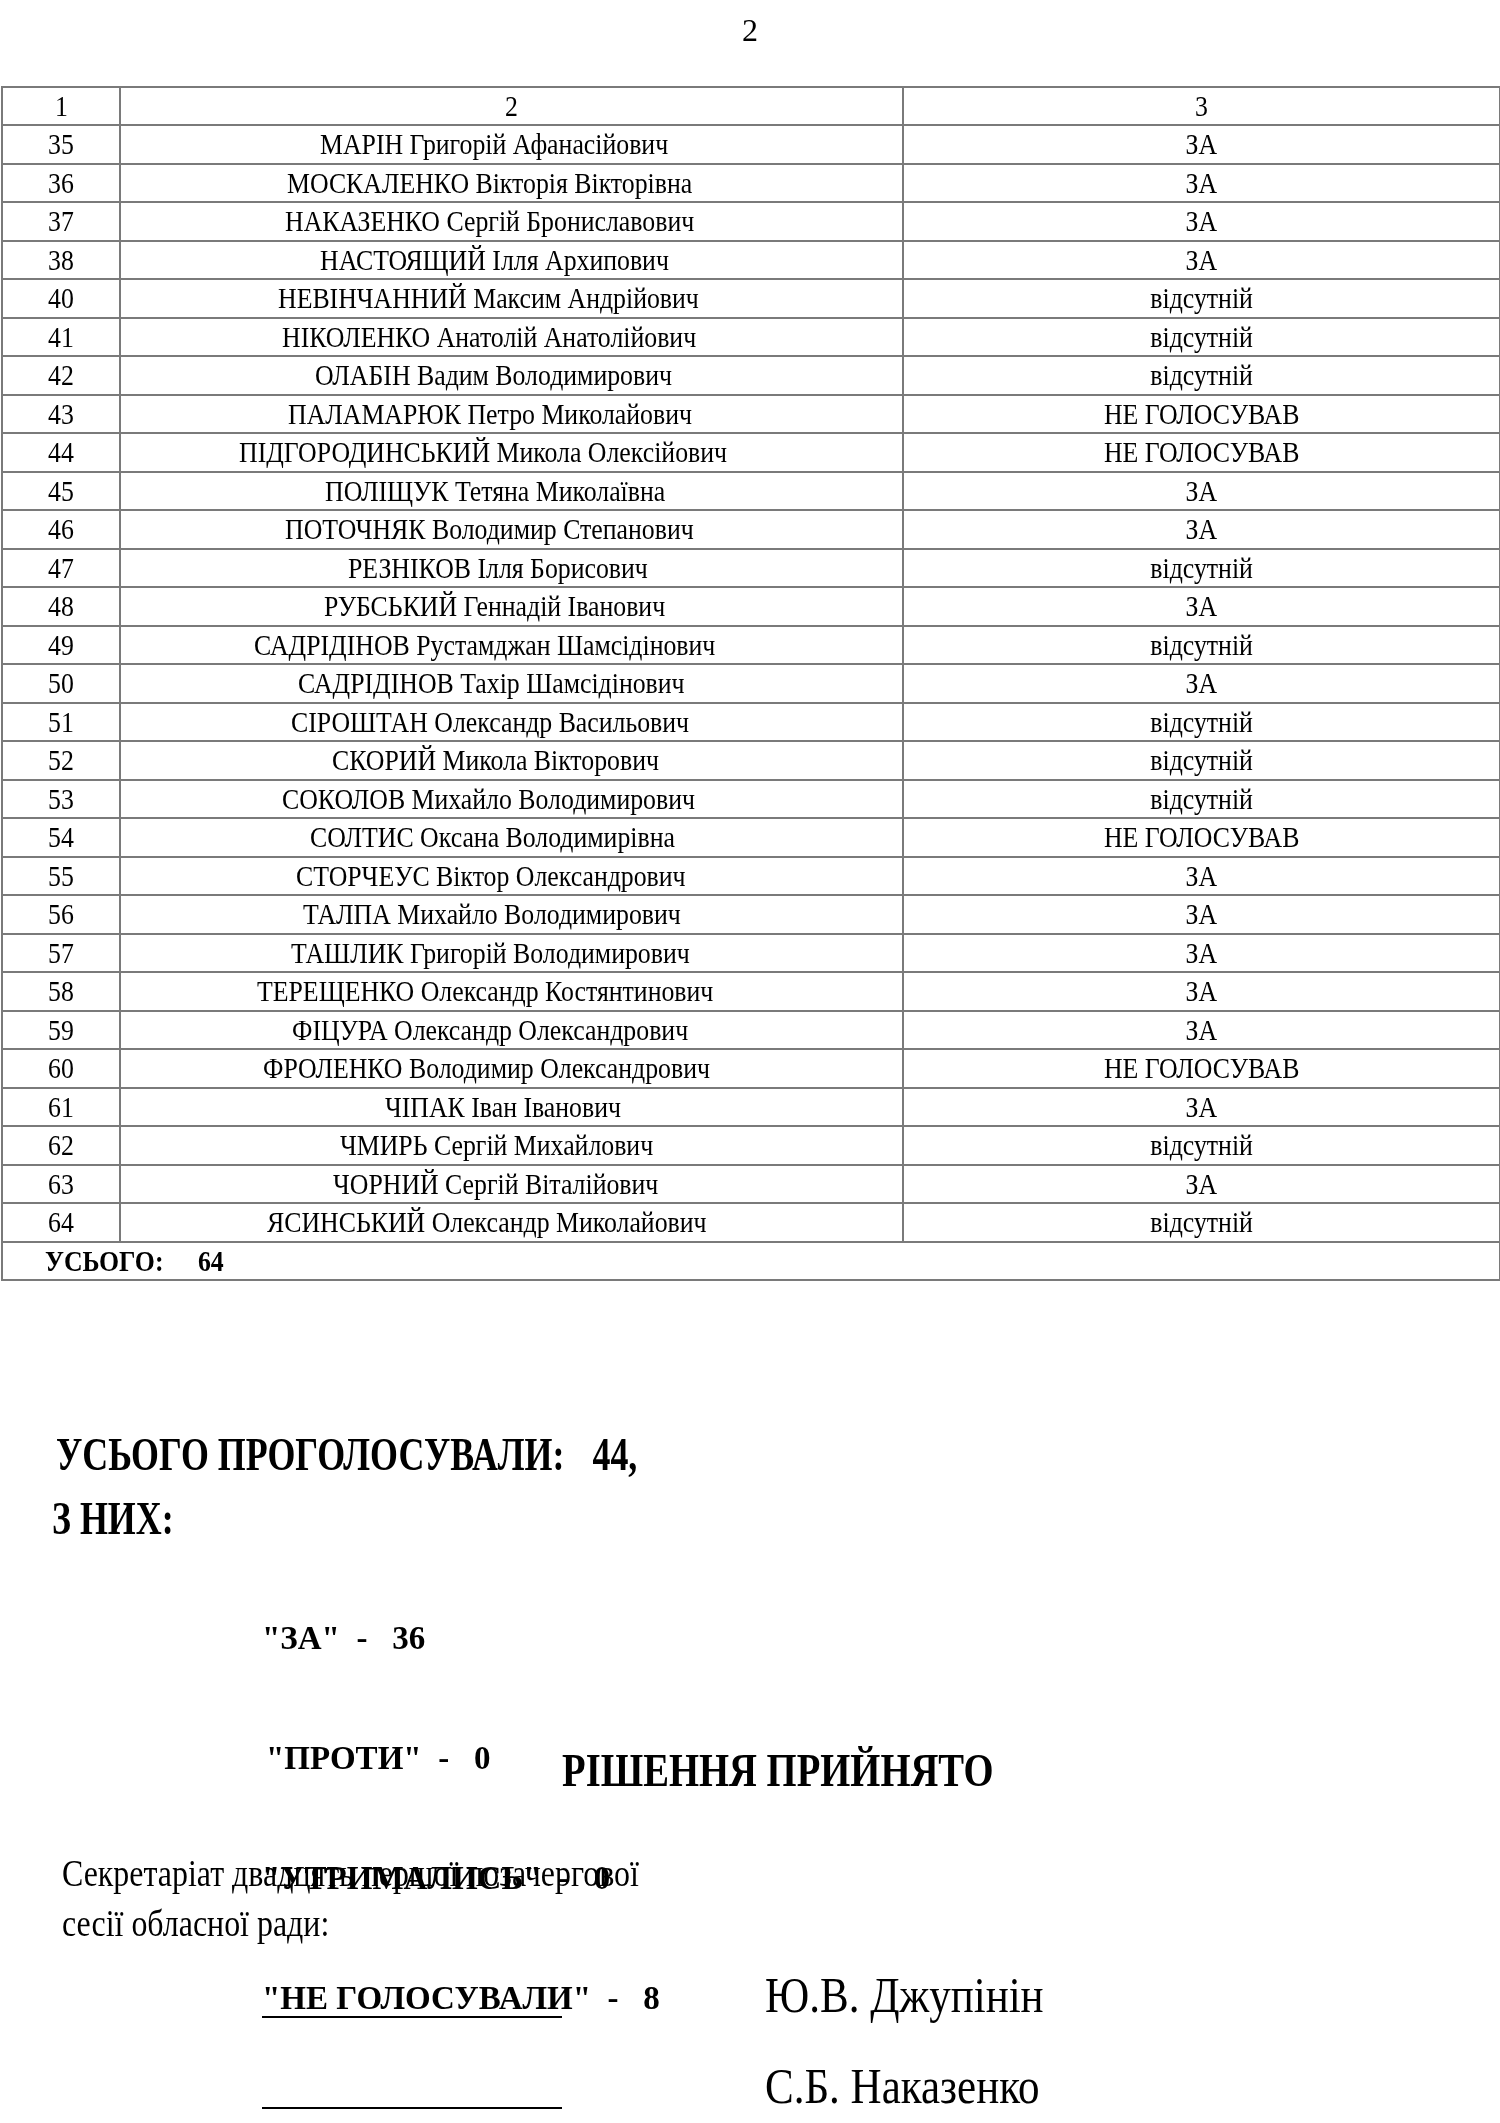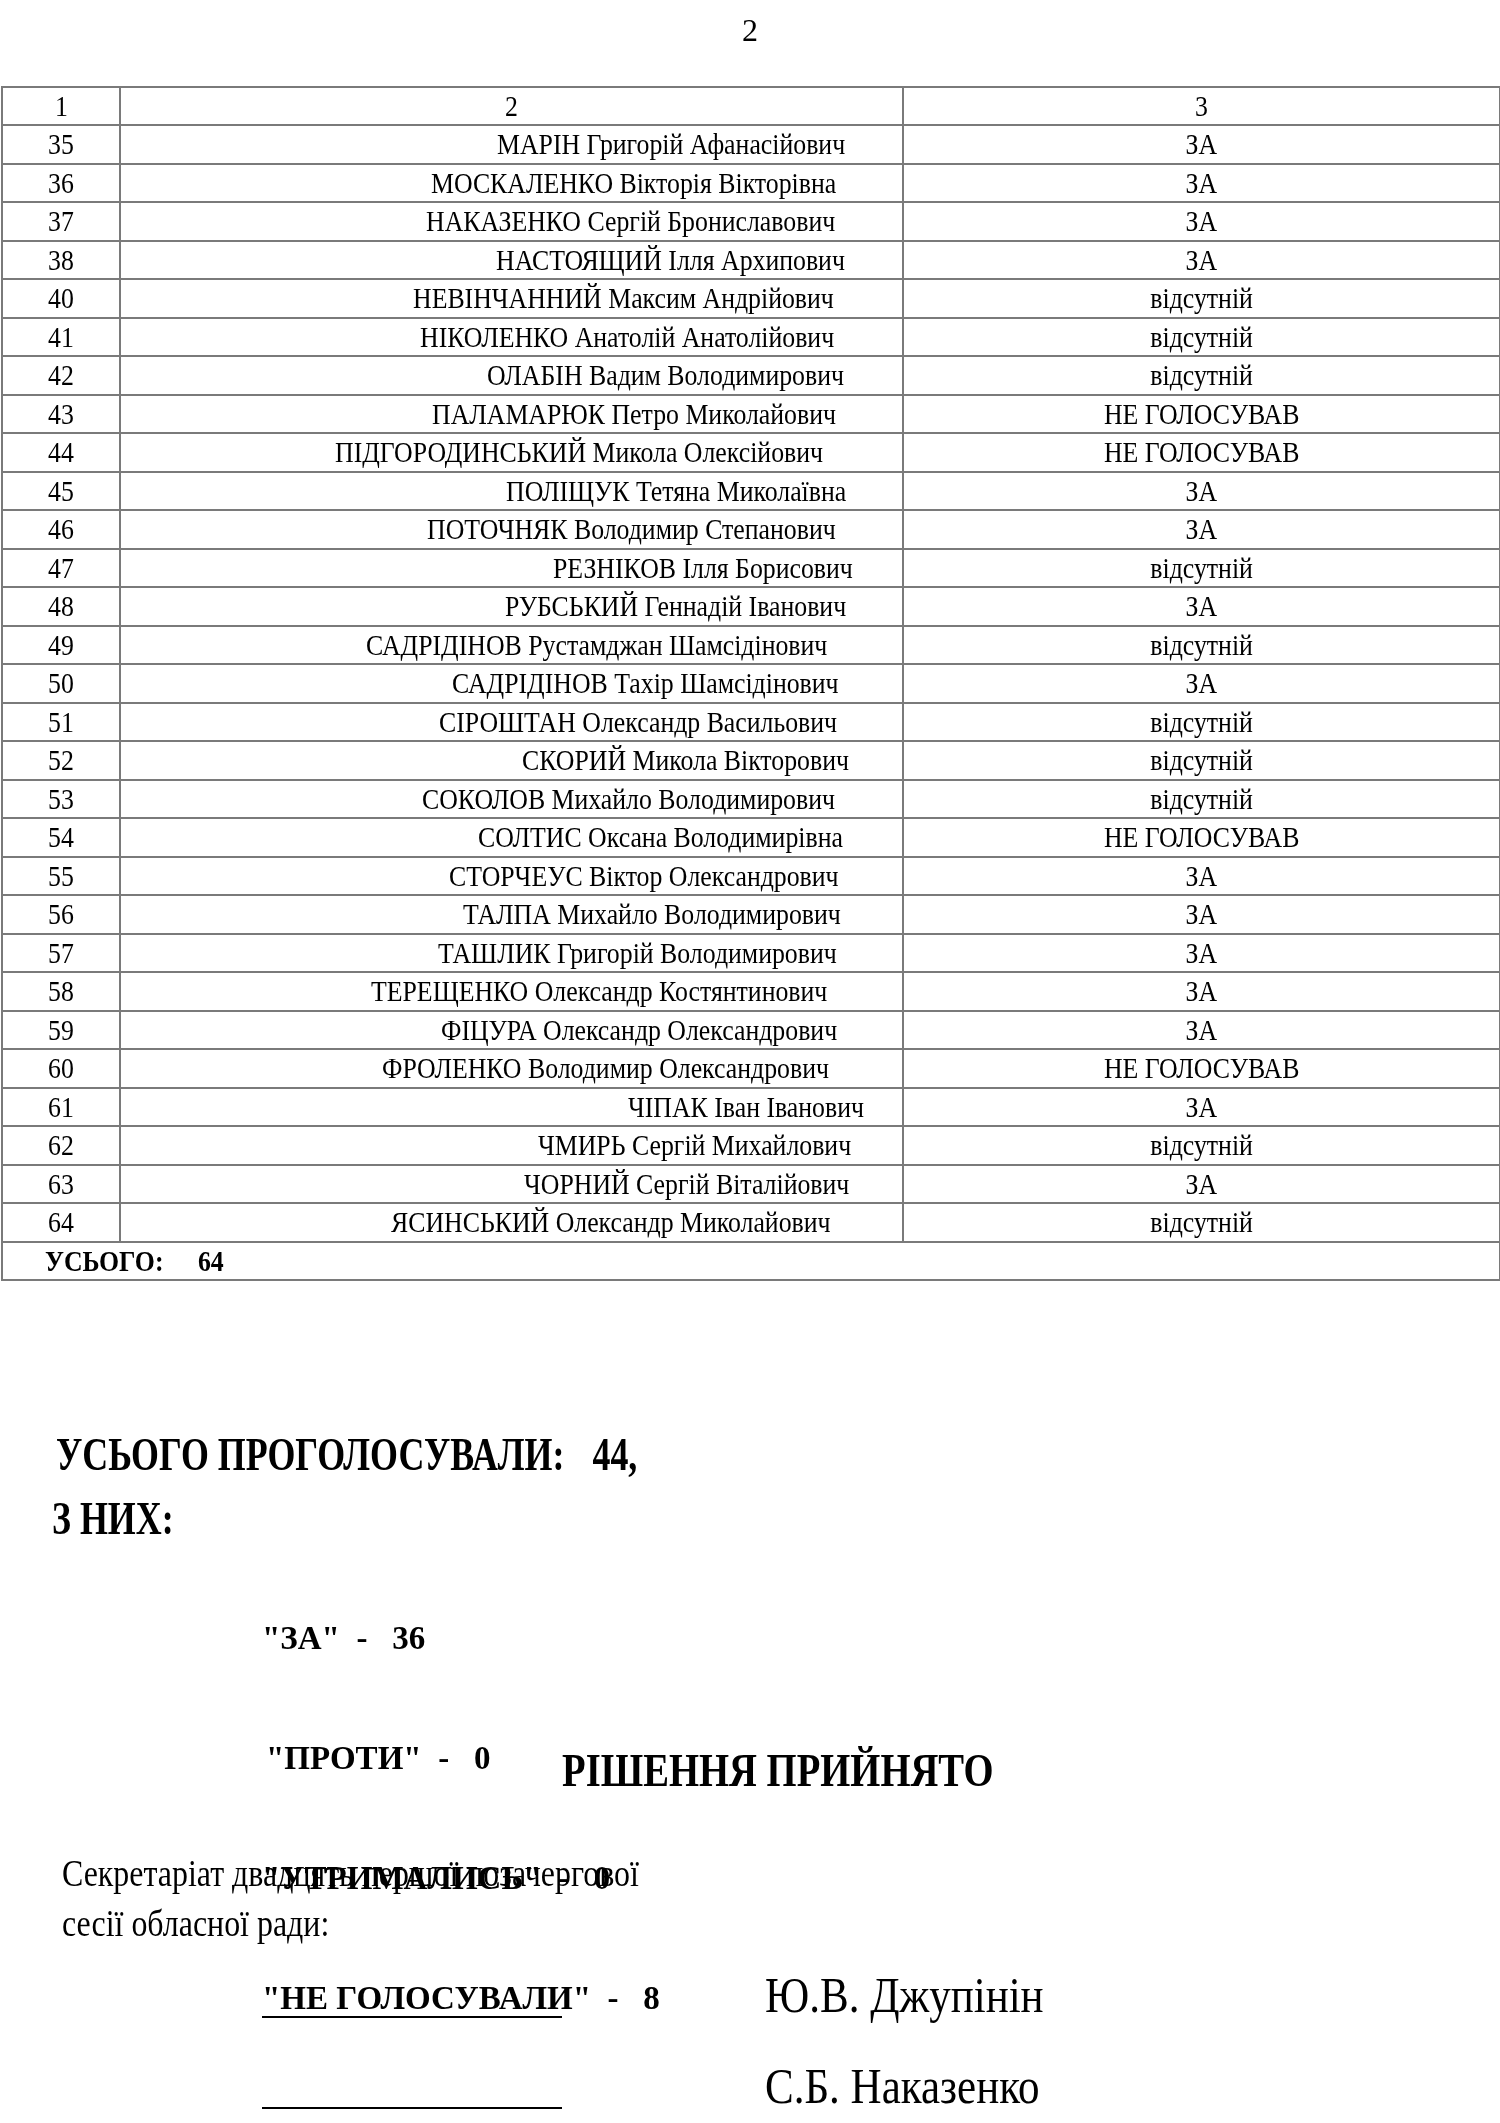--- a/index.html
+++ b/index.html
@@ -18,21 +18,21 @@
     }
     table.votes td {
       border: 2px solid #7a7a7a; padding: 0; height: 36.5px; line-height: 36px;
       white-space: nowrap; overflow: hidden;
       transform: none;
     }
     table.votes col.c1 { width: 118px; }
     table.votes col.c2 { width: 783px; }
     table.votes col.c3 { width: 597px; }
     td.num { text-align: center; }
-    td.name { text-align: right; padding-left: 22px !important; }
+    td.name { text-align: center; padding-left: 22px !important; }
     td.vote { text-align: center; }
     tr.header-row td { height: 36px; }
     tr.total-row td { font-weight: bold; height: 36px; padding-left: 42px !important; margin-top: 6px; }
     .total-row .gap { display: inline-block; width: 40px; }
     .condensed { display: inline-block; transform: scaleX(0.86); transform-origin: left center; }
     .condensed-c { display: inline-block; transform: scaleX(0.86); transform-origin: center center; }
 
     .summary-total {
       position: absolute; left: 56px; top: 1428px; font-size: 46px; line-height: 54px;
       font-weight: bold; white-space: nowrap;

